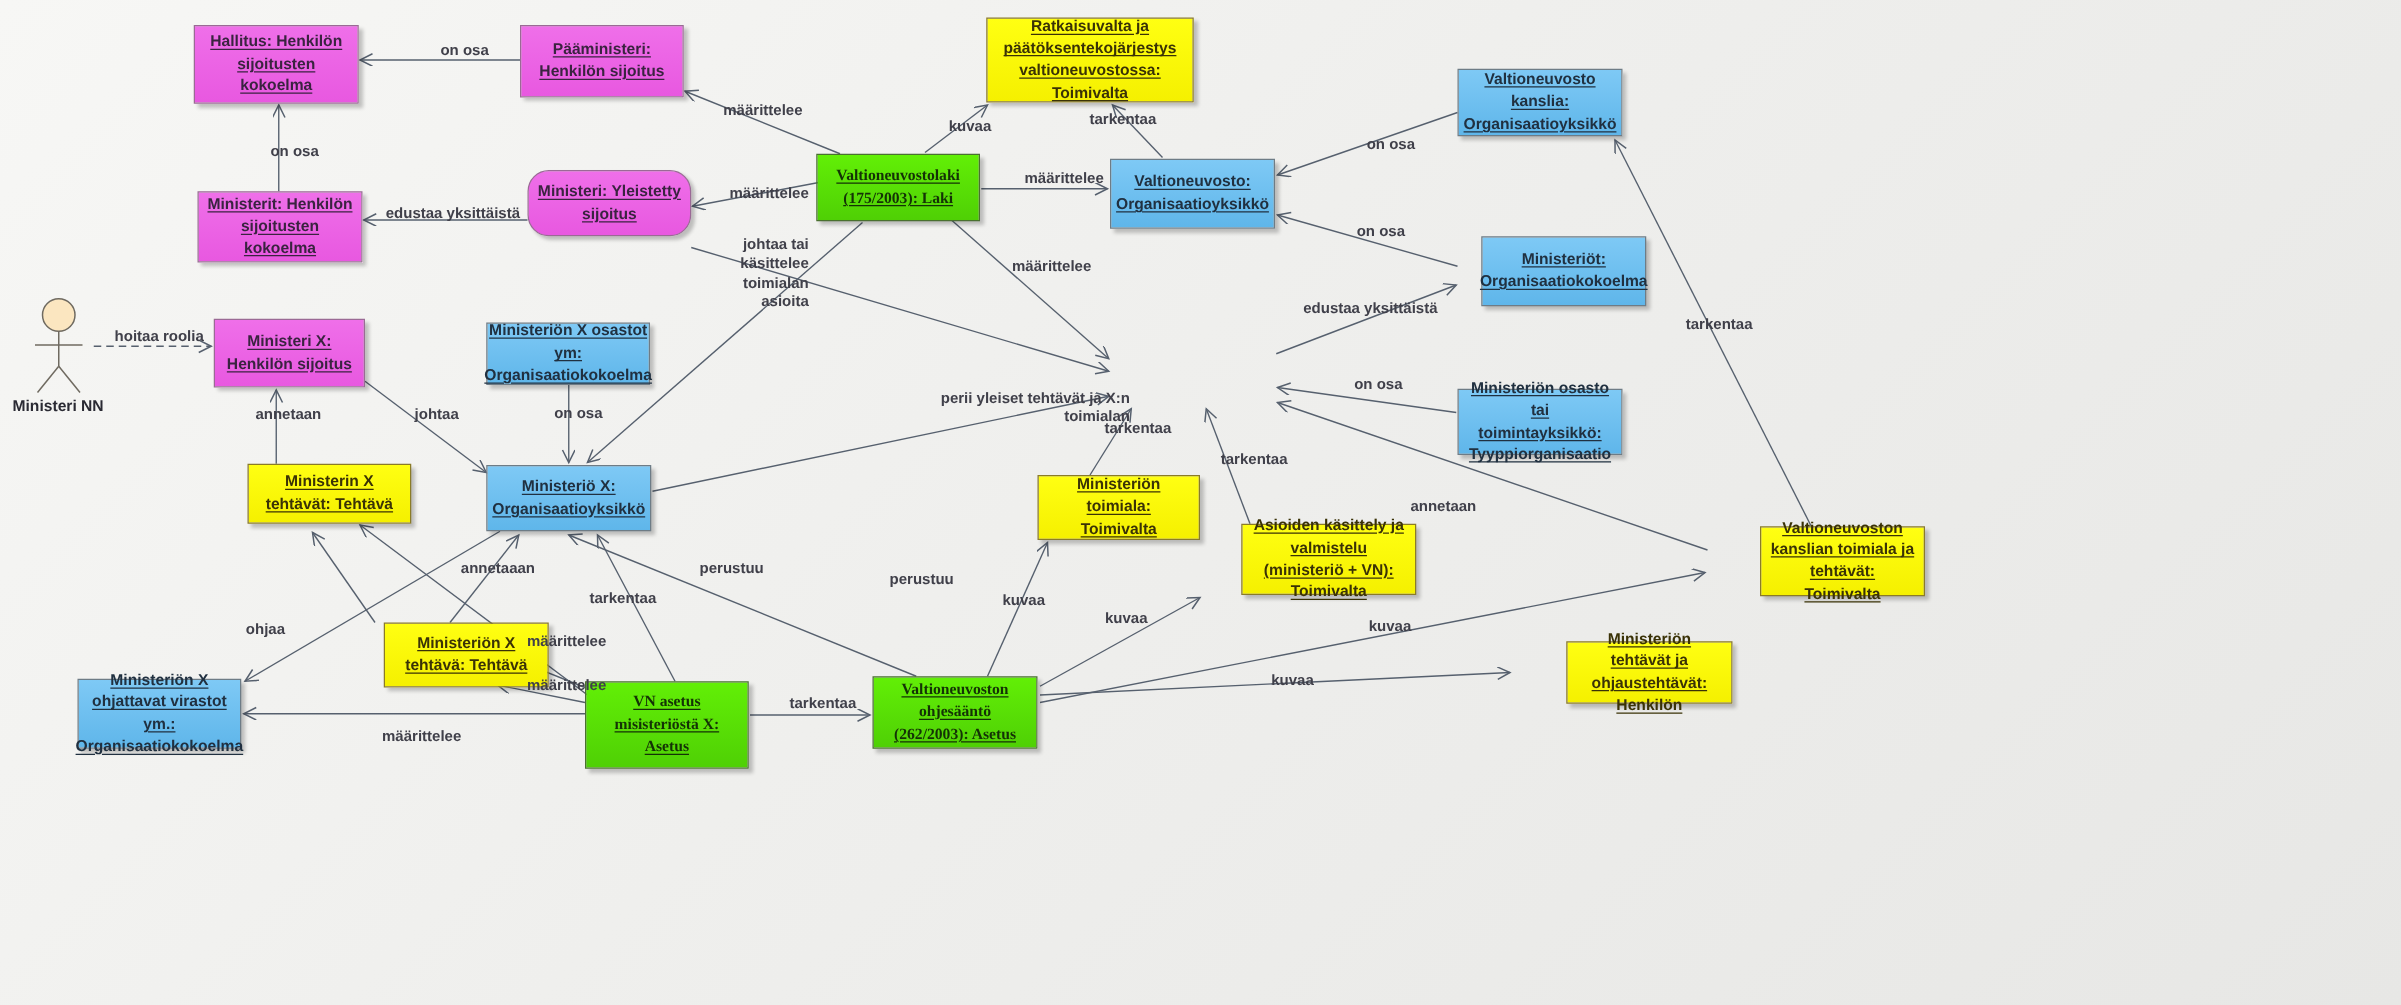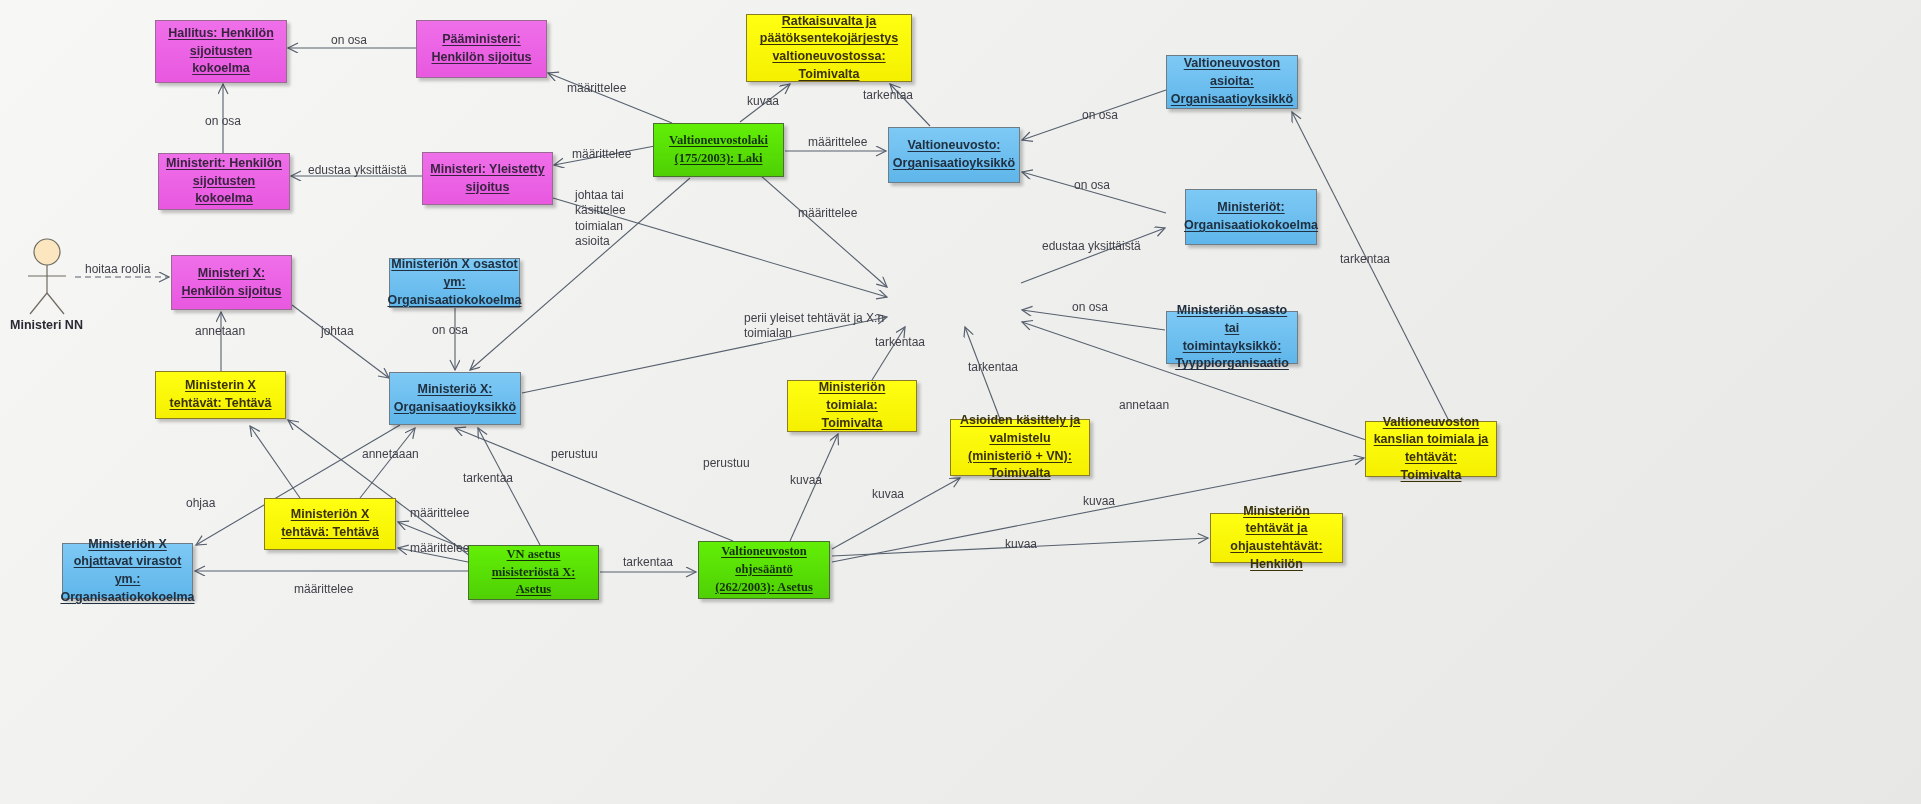--- a/index.html
+++ b/index.html
@@ -24,33 +24,33 @@
     line-height:1.42;
     padding:4px 7px;
     color:#2a2a33;
     box-shadow:3px 3px 3px rgba(0,0,0,0.22);
     z-index:5;
   }
   .node span{ text-decoration:underline; text-underline-offset:2px; }
 
   .n-pink{ background:#ee6ee6; background:linear-gradient(180deg,#ef6fe9 0%,#e858e0 100%); border:1px solid #9a6a95; color:#3a2340;}
   .n-blue{ background:#74c2f2; background:linear-gradient(180deg,#7ec9f5 0%,#5fb6ea 100%); border:1px solid #6e7c86; color:#203040;}
-  .n-yellow{ background:#fffb00; background:linear-gradient(180deg,#ffff12 0%,#f5f000 100%); border:1px solid #8a7b28; color:#3a3206;}
+  .n-yellow{ background:#fffb00; background:linear-gradient(180deg,#ffff12 0%,#f5f000 100%); border:1px solid #8a7b28; color:#3a3206;margin-left:43px;}
   .n-green{ background:#5ee406; background:linear-gradient(180deg,#62ef06 0%,#4fd005 100%); border:1px solid #4a7030; color:#143206;font-family:Liberation Serif, serif;}
 
   .edge-label{
     position:absolute;
     font-size:12px;
-    font-weight:normal;
+    font-weight:bold;
     color:#40404a;
     white-space:nowrap;
     line-height:1.28;
     z-index:6;
     background:transparent;
-    text-align:left;
+    text-align:right;
   }
   .edge-label.multi{ white-space:pre; }
 
   .actor{ position:absolute; z-index:5; }
   .actor-label{
     position:absolute; font-size:12.5px; font-weight:bold; color:#2a2a33;
     white-space:nowrap; z-index:6;
   }
 </style>
 </head>
@@ -158,32 +158,32 @@
 <div class="node n-pink" style="left: 155px; top: 20px; width: 132px; height: 63px;">
       <span>Hallitus: Henkilön sijoitusten kokoelma</span>
     </div>
     <div class="node n-pink" style="left: 416px; top: 20px; width: 131px; height: 58px;">
       <span>Pääministeri: Henkilön sijoitus</span>
     </div>
     <div class="node n-yellow" style="left: 746px; top: 14px; width: 166px; height: 68px;">
       <span>Ratkaisuvalta ja päätöksentekojärjestys valtioneuvostossa: Toimivalta</span>
     </div>
     <div class="node n-blue" style="left: 1166px; top: 55px; width: 132px; height: 54px;">
-      <span>Valtioneuvoston asioita: Organisaatioyksikkö</span>
+      <span>Valtioneuvosto kanslia: Organisaatioyksikkö</span>
     </div>
     <div class="node n-green" style="left: 653px; top: 123px; width: 131px; height: 54px;">
       <span>Valtioneuvostolaki (175/2003): Laki</span>
     </div>
     <div class="node n-blue" style="left: 888px; top: 127px; width: 132px; height: 56px;">
       <span>Valtioneuvosto: Organisaatioyksikkö</span>
     </div>
     <div class="node n-pink" style="left: 158px; top: 153px; width: 132px; height: 57px;">
       <span>Ministerit: Henkilön sijoitusten kokoelma</span>
     </div>
-    <div class="node n-pink" style="left: 422px; top: 152px; width: 131px; height: 53px;">
+    <div class="node n-pink" style="left: 422px; top: 136px; width: 131px; height: 53px; border-radius: 17px;">
       <span>Ministeri: Yleistetty sijoitus</span>
     </div>
     <div class="node n-blue" style="left: 1166px; top: 189px; width: 132px; height: 56px; margin-left: 19px;">
       <span>Ministeriöt: Organisaatiokokoelma</span>
     </div>
     <div class="node n-pink" style="left: 171px; top: 255px; width: 121px; height: 55px;">
       <span>Ministeri X: Henkilön sijoitus</span>
     </div>
     <div class="node n-blue" style="left: 389px; top: 258px; width: 131px; height: 50px;">
       <span>Ministeriön X osastot ym: Organisaatiokokoelma</span>
@@ -205,21 +205,21 @@
     </div>
     <div class="node n-yellow" style="left: 1365px; top: 421px; width: 132px; height: 56px;">
       <span>Valtioneuvoston kanslian toimiala ja tehtävät: Toimivalta</span>
     </div>
     <div class="node n-yellow" style="left: 264px; top: 498px; width: 132px; height: 52px;">
       <span>Ministeriön X tehtävä: Tehtävä</span>
     </div>
     <div class="node n-yellow" style="left: 1210px; top: 513px; width: 133px; height: 50px;">
       <span>Ministeriön tehtävät ja ohjaustehtävät: Henkilön</span>
     </div>
-    <div class="node n-green" style="left: 468px; top: 545px; width: 131px; height: 55px;">
+    <div class="node n-green" style="left: 468px; top: 545px; width: 131px; height: 70px;">
       <span>VN asetus misisteriöstä X: Asetus</span>
     </div>
     <div class="node n-green" style="left: 698px; top: 541px; width: 132px; height: 58px;">
       <span>Valtioneuvoston ohjesääntö (262/2003): Asetus</span>
     </div>
     <div class="node n-blue" style="left: 62px; top: 543px; width: 131px; height: 56px;">
       <span>Ministeriön X ohjattavat virastot ym.: Organisaatiokokoelma</span>
     </div>
     <div class="edge-label" style="left: 331px; top: 33px; width: 60px;">on osa</div>
     <div class="edge-label" style="left: 567px; top: 81px; width: 75px;">määrittelee</div>

